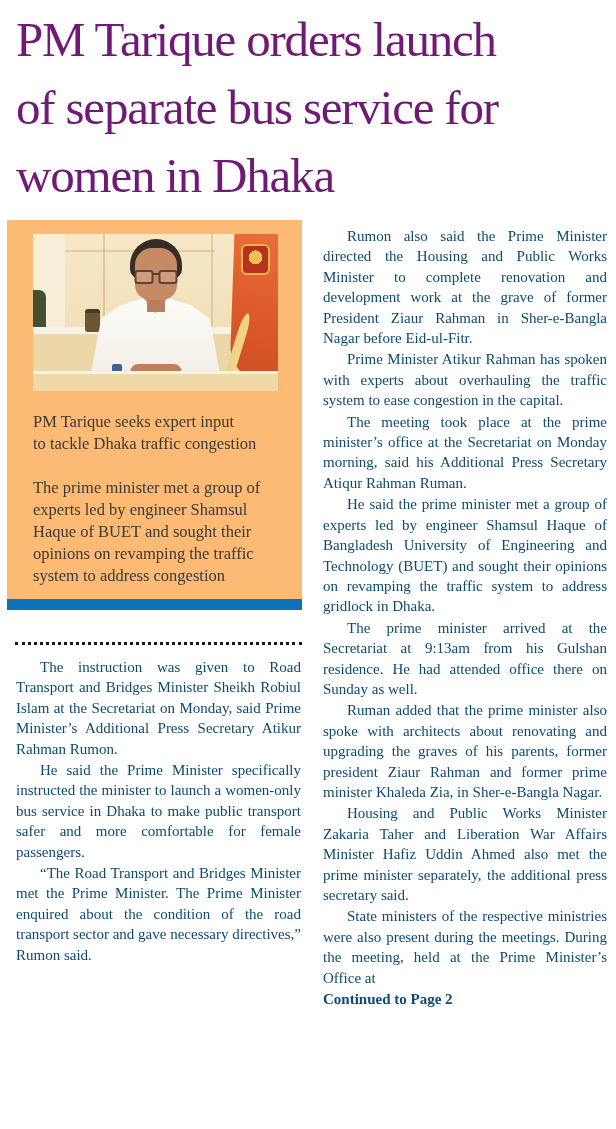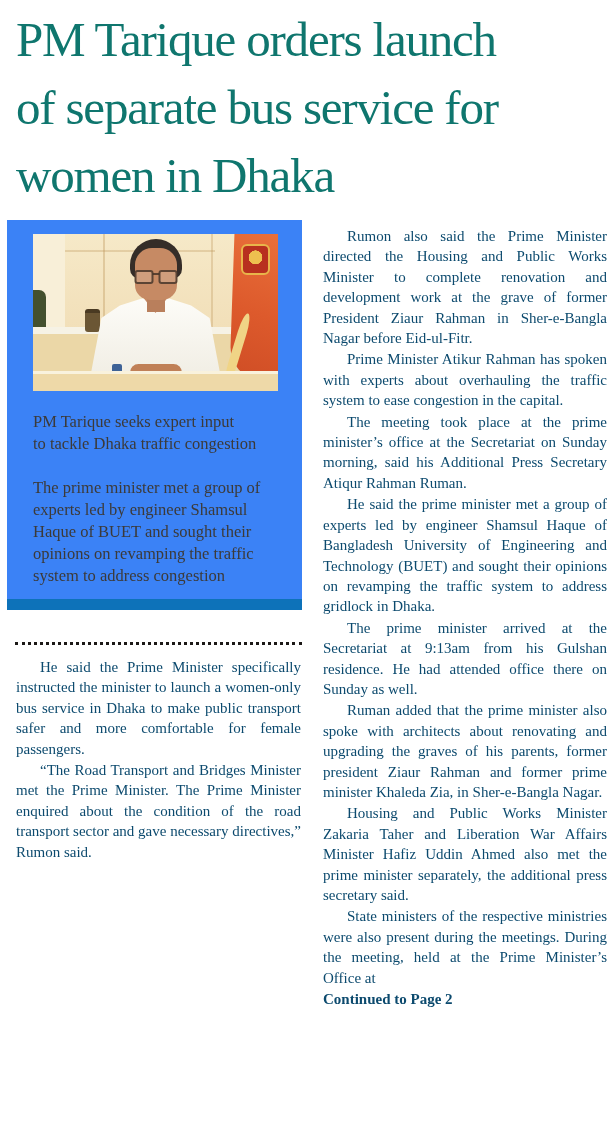--- a/index.html
+++ b/index.html
@@ -12,34 +12,34 @@
     font-family: "Liberation Serif", serif;
     color: #2b2724;
   }
   
   .headline {
     margin: 6px 6px 4px 16px;
     font-size: 49px;
     line-height: 68px;
     font-weight: normal;
     letter-spacing: -1.2px;
-    color: #0f766e;
+    color: #701a75;
     white-space: pre-line;
   }
   
   .columns { display: flex; margin: 10px 8px 0 7px; gap: 20px; }
   .col-left  { width: 295px; flex: none; }
   .col-right { width: 286px; flex: none; padding-top: 5px; }
 
   
   .photo-card {
     position: relative;
     width: 295px; height: 390px;
     margin: 0;
-    background: #3b82f6;
+    background: #fdba74;
   }
   .accent-bar { position: absolute; left: 0; right: 0; bottom: 0; height: 11px; background: #0d72b9; }
   .caption { position: absolute; left: 26px; right: 9px; top: 191px; }
   .cap-title, .cap-body {
     margin: 0; white-space: pre-line;
     font-size: 16.5px; line-height: 22px; color: #3c3a38;
   }
   .cap-title { margin-bottom: 22px; }
 
   
@@ -153,29 +153,30 @@
 system to address congestion</p>
         </figcaption>
         <div class="accent-bar"></div>
       </figure>
 
       <div class="byline-wrap">
         <div class="dotted-rule"></div>
       </div>
 
       <div class="body-copy">
+        <p>The instruction was given to Road Transport and Bridges Minister Sheikh Robiul Islam at the Secretariat on Monday, said Prime Minister’s Additional Press Secretary Atikur Rahman Rumon.</p>
         <p>He said the Prime Minister specifically instructed the minister to launch a women-only bus service in Dhaka to make public transport safer and more comfortable for female passengers.</p>
         <p>“The Road Transport and Bridges Minister met the Prime Minister. The Prime Minister enquired about the condition of the road transport sector and gave necessary directives,” Rumon said.</p>
       </div>
     </div>
 
     <div class="col-right">
       <p>Rumon also said the Prime Minister directed the Housing and Public Works Minister to complete renovation and development work at the grave of former President Ziaur Rahman in Sher-e-Bangla Nagar before Eid-ul-Fitr.</p>
       <p>Prime Minister Atikur Rahman has spoken with experts about overhauling the traffic system to ease congestion in the capital.</p>
-      <p>The meeting took place at the prime minister’s office at the Secretariat on Sunday morning, said his Additional Press Secretary Atiqur Rahman Ruman.</p>
+      <p>The meeting took place at the prime minister’s office at the Secretariat on Monday morning, said his Additional Press Secretary Atiqur Rahman Ruman.</p>
       <p>He said the prime minister met a group of experts led by engineer Shamsul Haque of Bangladesh University of Engineering and Technology (BUET) and sought their opinions on revamping the traffic system to address gridlock in Dhaka.</p>
       <p>The prime minister arrived at the Secretariat at 9:13am from his Gulshan residence. He had attended office there on Sunday as well.</p>
       <p>Ruman added that the prime minister also spoke with architects about renovating and upgrading the graves of his parents, former president Ziaur Rahman and former prime minister Khaleda Zia, in Sher-e-Bangla Nagar.</p>
       <p>Housing and Public Works Minister Zakaria Taher and Liberation War Affairs Minister Hafiz Uddin Ahmed also met the prime minister separately, the additional press secretary said.</p>
       <p>State ministers of the respective ministries were also present during the meetings. During the meeting, held at the Prime Minister’s Office at</p>
       <p class="continued">Continued to Page 2</p>
     </div>
 
   </div>
 </div>

